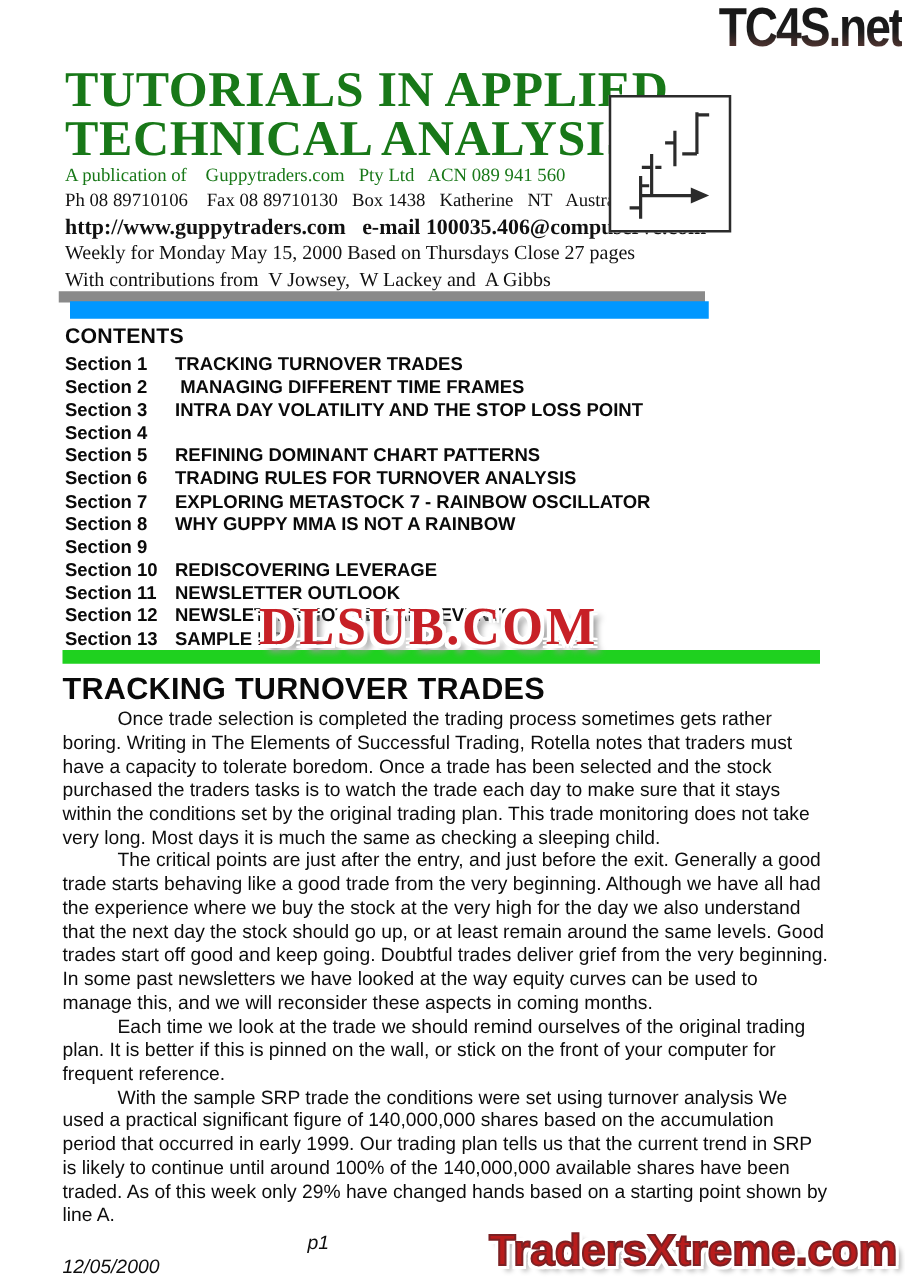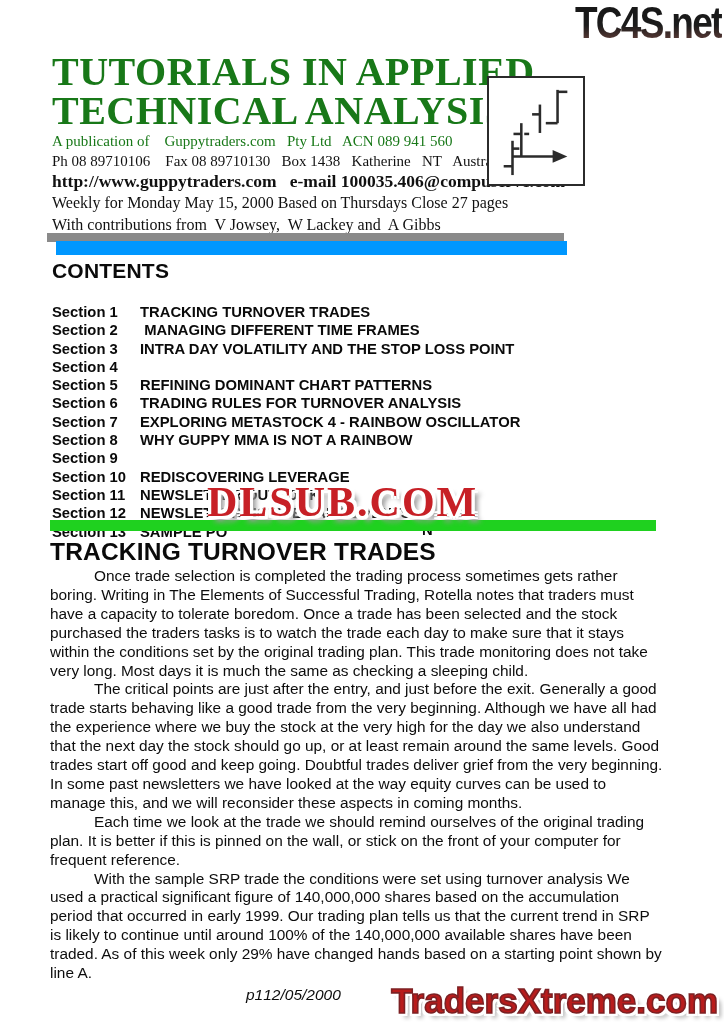--- a/index.html
+++ b/index.html
@@ -29,21 +29,21 @@
   .iconbox svg{width:100%;height:100%;}
 
   
   .bar-gray{position:absolute;left:47px;top:233px;width:517px;height:9px;background:#8a8a8a;}
   .bar-blue{position:absolute;left:56px;top:241px;width:511px;height:14px;background:#0097ff;}
   .bar-green{position:absolute;left:50px;top:520px;width:606px;height:11px;background:#1fd11f;}
 
   
   .toc{position:absolute;left:52px;top:259px;width:600px;
        font-family:"Liberation Sans",sans-serif;font-weight:bold;color:#0a0a0a;}
-  .toc-heading{font-size:21px;margin-bottom:20px;letter-spacing:.2px;}
+  .toc-heading{font-size:17px;margin-bottom:4px;letter-spacing:.2px;}
   .toc-row{display:flex;font-size:14.8px;line-height:18.3px;}
   .toc-sec{width:88px;flex:none;}
   .toc-title{white-space:pre-wrap;}
   .toc-frag{position:absolute;left:370px;bottom:2px;}
   .toc-row13{position:relative;}
 
   
   .dlsub{position:absolute;left:207px;top:478px;z-index:5;
          font-family:"Liberation Serif",serif;font-weight:bold;font-size:42px;
          letter-spacing:2px;color:#c72026;transform:scaleY(1.02);
@@ -56,21 +56,21 @@
   .article-heading{position:absolute;left:50px;top:538px;
          font-family:"Liberation Sans",sans-serif;font-weight:bold;font-size:24.5px;
          color:#0a0a0a;letter-spacing:.2px;}
   .bodytext{position:absolute;left:50px;top:567px;width:614px;
          font-family:"Liberation Sans",sans-serif;font-size:15.4px;line-height:18.9px;
          color:#0d0d0d;}
   .bodytext p{margin:0;text-indent:44px;}
 
   
   .pagefooter{font-family:"Liberation Sans",sans-serif;font-style:italic;font-size:15.5px;
-         margin-top:3px;display:flex;}
+         margin-top:3px;display:flex;flex-direction:column;}
   .pagefooter .pnum{margin-left:196px;}
   .pagefooter .fdate{}
 
   
   .txtreme{position:absolute;right:6px;top:981px;z-index:6;
          font-family:"Liberation Sans",sans-serif;font-weight:bold;font-size:35px;
          letter-spacing:0;color:#b91c1c;-webkit-text-stroke:1.6px #7c2023;
          text-shadow:
            -3px -3px 0 #fff, 3px -3px 0 #fff, -3px 3px 0 #fff, 3px 3px 0 #fff,
            -3px 0 0 #fff, 3px 0 0 #fff, 0 -3px 0 #fff, 0 3px 0 #fff,
@@ -140,21 +140,21 @@
     <div class="toc-row">
         <span class="toc-sec">Section 5</span>
         <span class="toc-title">REFINING DOMINANT CHART PATTERNS</span>
       </div>
     <div class="toc-row">
         <span class="toc-sec">Section 6</span>
         <span class="toc-title">TRADING RULES FOR TURNOVER ANALYSIS</span>
       </div>
     <div class="toc-row">
         <span class="toc-sec">Section 7</span>
-        <span class="toc-title">EXPLORING METASTOCK 4 - RAINBOW OSCILLATOR</span>
+        <span class="toc-title">EXPLORING METASTOCK 7 - RAINBOW OSCILLATOR</span>
       </div>
     <div class="toc-row">
         <span class="toc-sec">Section 8</span>
         <span class="toc-title">WHY GUPPY MMA IS NOT A RAINBOW</span>
       </div>
     <div class="toc-row">
         <span class="toc-sec">Section 9</span>
       </div>
     <div class="toc-row">
         <span class="toc-sec">Section 10</span>

